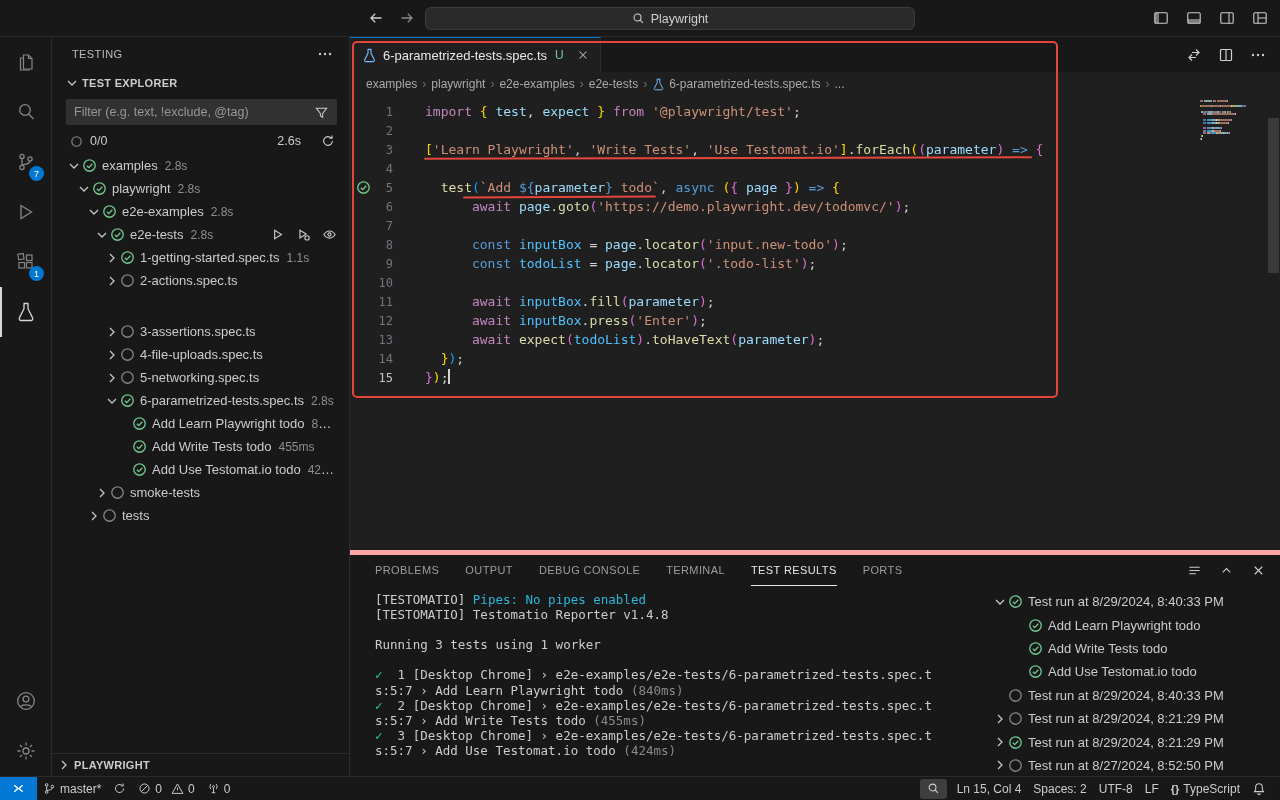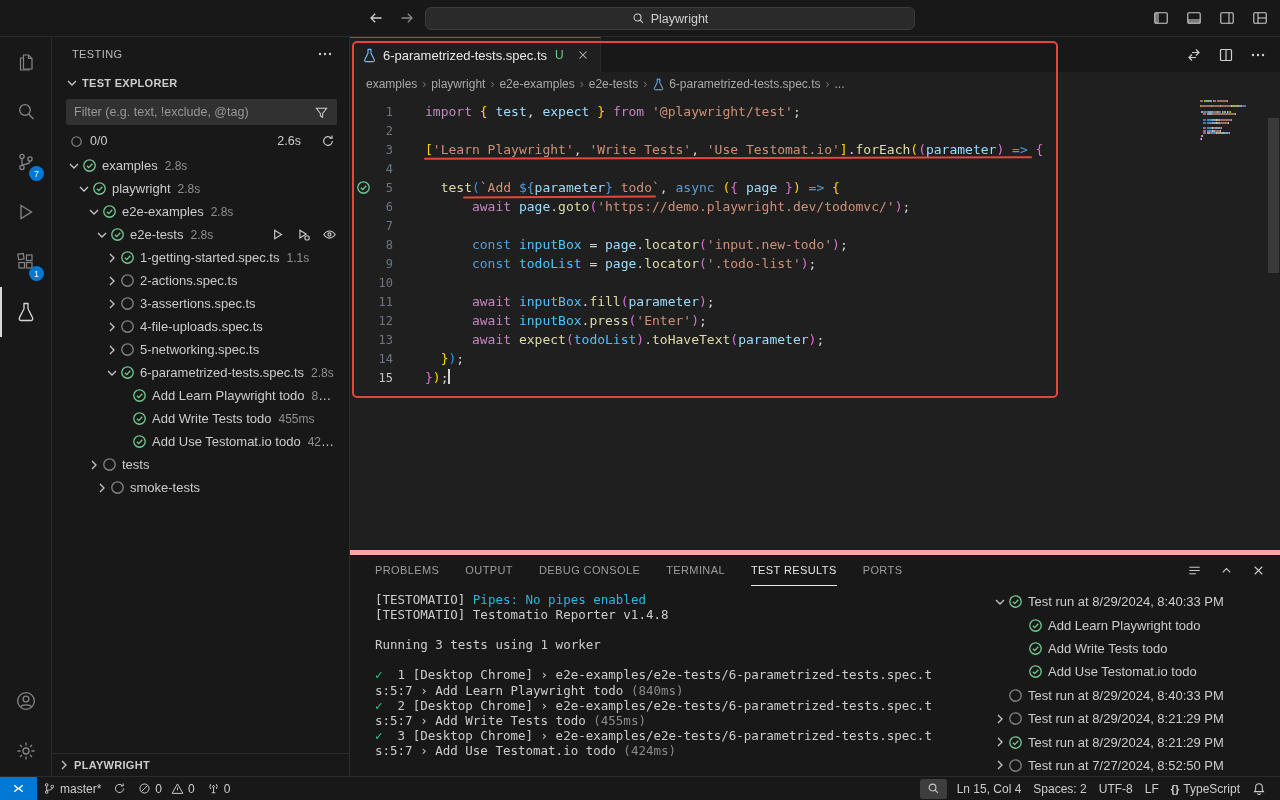--- a/index.html
+++ b/index.html
@@ -394,21 +394,21 @@
                 <path d="M6 4l4 4-4 4"></path>
               </svg>
             </span>
             <span class="t-ic">
               <svg viewBox="0 0 16 16" width="15" height="15" fill="none" stroke="#848484" stroke-width="1.4">
                 <circle cx="8" cy="8" r="6.1"></circle>
               </svg>
             </span>
             <span class="t-text"><span class="t-label">2-actions.spec.ts</span></span>
           </div>
-          <div class="tree-row" style="padding-left: 52px;">
+          <div class="tree-row" style="padding-left: 52px; margin-top: 28px;">
             <span class="t-chev">
               <svg viewBox="0 0 16 16" width="16" height="16" fill="none" stroke="#c5c5c5" stroke-width="1.3">
                 <path d="M6 4l4 4-4 4"></path>
               </svg>
             </span>
             <span class="t-ic">
               <svg viewBox="0 0 16 16" width="15" height="15" fill="none" stroke="#848484" stroke-width="1.4">
                 <circle cx="8" cy="8" r="6.1"></circle>
               </svg>
             </span>
@@ -477,45 +477,45 @@
           <div class="tree-row" style="padding-left: 64px;">
             <span class="t-chev"></span>
             <span class="t-ic">
               <svg viewBox="0 0 16 16" width="15" height="15" fill="none" stroke="#73C991" stroke-width="1.4">
                 <circle cx="8" cy="8" r="6.1"></circle>
                 <path d="M5.2 8.3l2 2 3.8-4.2"></path>
               </svg>
             </span>
             <span class="t-text"><span class="t-label">Add Use Testomat.io todo</span><span class="t-dur">424ms</span></span>
           </div>
+          <div class="tree-row" style="padding-left: 42px;">
+            <span class="t-chev">
+              <svg viewBox="0 0 16 16" width="16" height="16" fill="none" stroke="#c5c5c5" stroke-width="1.3">
+                <path d="M6 4l4 4-4 4"></path>
+              </svg>
+            </span>
+            <span class="t-ic">
+              <svg viewBox="0 0 16 16" width="15" height="15" fill="none" stroke="#848484" stroke-width="1.4">
+                <circle cx="8" cy="8" r="6.1"></circle>
+              </svg>
+            </span>
+            <span class="t-text"><span class="t-label">smoke-tests</span></span>
+          </div>
           <div class="tree-row" style="padding-left: 34px;">
             <span class="t-chev">
               <svg viewBox="0 0 16 16" width="16" height="16" fill="none" stroke="#c5c5c5" stroke-width="1.3">
                 <path d="M6 4l4 4-4 4"></path>
               </svg>
             </span>
             <span class="t-ic">
               <svg viewBox="0 0 16 16" width="15" height="15" fill="none" stroke="#848484" stroke-width="1.4">
                 <circle cx="8" cy="8" r="6.1"></circle>
               </svg>
             </span>
             <span class="t-text"><span class="t-label">tests</span></span>
-          </div>
-          <div class="tree-row" style="padding-left: 42px;">
-            <span class="t-chev">
-              <svg viewBox="0 0 16 16" width="16" height="16" fill="none" stroke="#c5c5c5" stroke-width="1.3">
-                <path d="M6 4l4 4-4 4"></path>
-              </svg>
-            </span>
-            <span class="t-ic">
-              <svg viewBox="0 0 16 16" width="15" height="15" fill="none" stroke="#848484" stroke-width="1.4">
-                <circle cx="8" cy="8" r="6.1"></circle>
-              </svg>
-            </span>
-            <span class="t-text"><span class="t-label">smoke-tests</span></span>
           </div>
         </div>
       <div class="pw-section">
         <span>
             <svg viewBox="0 0 16 16" width="16" height="16" fill="none" stroke="#c5c5c5" stroke-width="1.3">
               <path d="M6 4l4 4-4 4"></path>
             </svg>
           </span>
         <span>PLAYWRIGHT</span>
       </div>
@@ -752,21 +752,21 @@
                 <span class="t-chev">
                   <svg viewBox="0 0 16 16" width="16" height="16" fill="none" stroke="#c5c5c5" stroke-width="1.3">
                     <path d="M6 4l4 4-4 4"></path>
                   </svg>
                 </span>
                 <span class="t-ic">
                   <svg viewBox="0 0 16 16" width="15" height="15" fill="none" stroke="#848484" stroke-width="1.4">
                     <circle cx="8" cy="8" r="6.1"></circle>
                   </svg>
                 </span>
-                <span class="t-text">Test run at 7/27/2024, 8:52:50 PM</span>
+                <span class="t-text">Test run at 8/27/2024, 8:52:50 PM</span>
               </div>
               <div class="res-row" style="padding-left: 8px;">
                 <span class="t-chev"></span>
                 <span class="t-text"></span>
               </div>
             </div>
         </div>
       </div>
     </div>
   </div>

